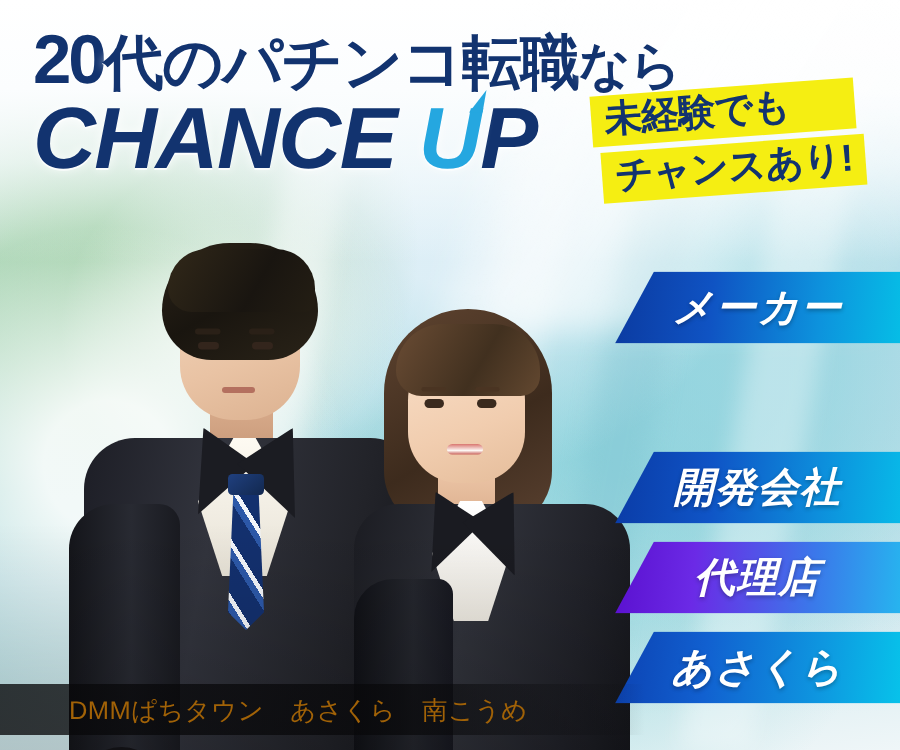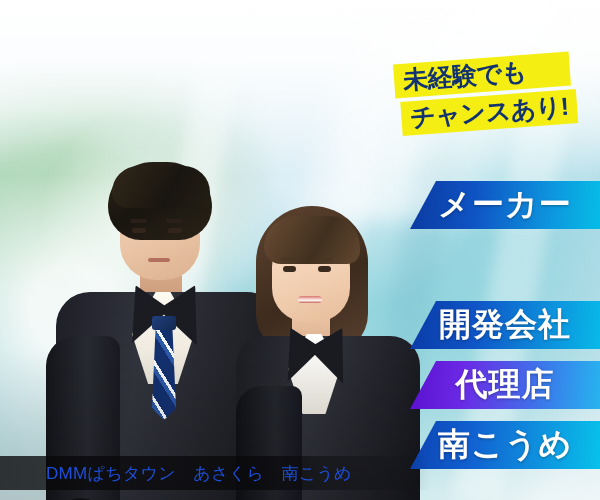--- a/index.html
+++ b/index.html
@@ -258,39 +258,40 @@
   .badge-row.r1 { transform:rotate(-4.2deg); }
   .badge-row.r2 { transform:rotate(-4.2deg) translate(7px, 4px); }
 
   
   .cats { position:absolute; left:0; top:0; width:600px; height:500px; z-index:32; }
   .cat {
     position:absolute; right:0;
     height:48px; width:190px;
     clip-path:polygon(26px 0, 100% 0, 100% 100%, 0 100%);
     display:flex; align-items:center; justify-content:center;
-    color:#ffffff; font-size:32px; font-weight:bold;
+    color:#ffffff; font-size:27px; font-weight:bold;
     letter-spacing:1px;
     text-shadow:0 1px 3px rgba(0,0,0,.3);
+    font-style:italic;
   }
   .cat-0 { top:181px; background:linear-gradient(95deg,#0b3aa0 0%,#0f53c3 34%,#0d93dd 72%,#06bde6 100%); }
   .cat-1 { top:241px; background:linear-gradient(95deg,#5b0fd0 0%,#4a28e0 30%,#2f7ae8 70%,#22b8f0 100%); }
   .cat-2 { top:301px; background:linear-gradient(95deg,#0a3ba6 0%,#0f54c6 34%,#0d8fdc 72%,#08b9e8 100%); }
   .cat-3 { top:361px; background:linear-gradient(95deg,#5a10cf 0%,#6b2ae6 28%,#3a79ea 70%,#27b4ef 100%); }
   .cat-4 { top:421px; background:linear-gradient(95deg,#0c42b2 0%,#1160d0 32%,#0e97e0 72%,#07c2ea 100%); }
 
   
   .credit-band {
     position:absolute; left:0; top:456px; width:430px; height:34px;
     background:linear-gradient(90deg, rgba(8,8,10,.78) 0%, rgba(8,8,10,.72) 62%, rgba(8,8,10,0) 100%);
     z-index:33;
   }
   .credit-text {
     position:absolute; left:46px; top:462px;
-    color:#1d4ed8; font-size:17px; letter-spacing:.3px;
+    color:#a16207; font-size:17px; letter-spacing:.3px;
     white-space:pre; z-index:34;
   }
 </style>
 </head>
 <body>
 
 <div id="banner">
 
   <div class="bg-base"></div>
   <div class="bg-bars"></div>
@@ -327,29 +328,33 @@
     <div class="wom-brow-l"></div>
     <div class="wom-brow-r"></div>
     <div class="wom-eye-l"></div>
     <div class="wom-eye-r"></div>
     <div class="wom-mouth"></div>
     <div class="wom-arm"></div>
 
     <div class="people-shade"></div>
   </div>
 
+  <div class="headline">
+    <div class="h-line1"><span class="num">20</span><span>代のパチンコ転職</span><span class="sm">なら</span></div>
+    <div class="h-line2"><span>CHANCE </span><span class="up-u"><span>U</span><span class="arrow"></span></span><span class="up-p">P</span></div>
+  </div>
 
   <div class="badge">
     <div class="badge-row r1">未経験でも</div>
     <div class="badge-row r2">チャンスあり!</div>
   </div>
 
   <div class="cats">
     <div class="cat cat-0">メーカー</div>
     <div class="cat cat-3">代理店</div>
     <div class="cat cat-2">開発会社</div>
-    <div class="cat cat-4">南こうめ</div>
+    <div class="cat cat-4">あさくら</div>
   </div>
 
   <div class="credit-band"></div>
   <div class="credit-text">DMMぱちタウン　あさくら　南こうめ</div>
 
 </div>
 
 </body></html>

